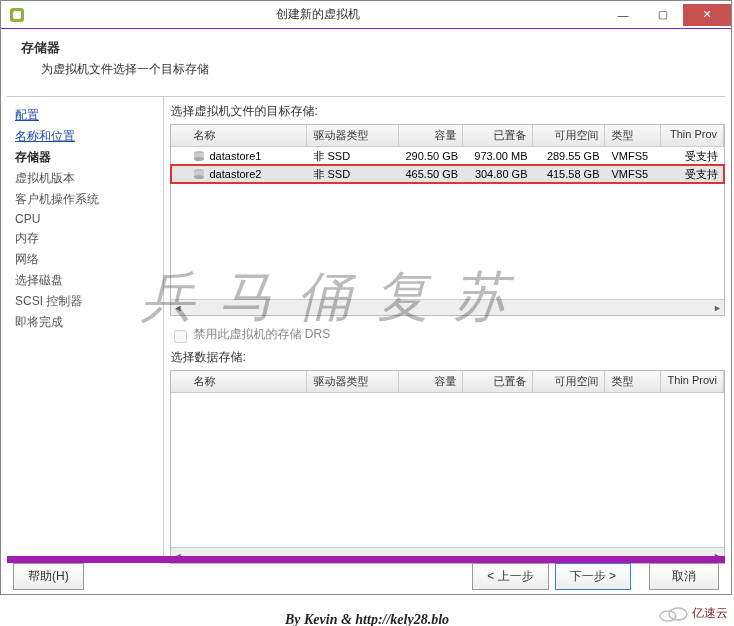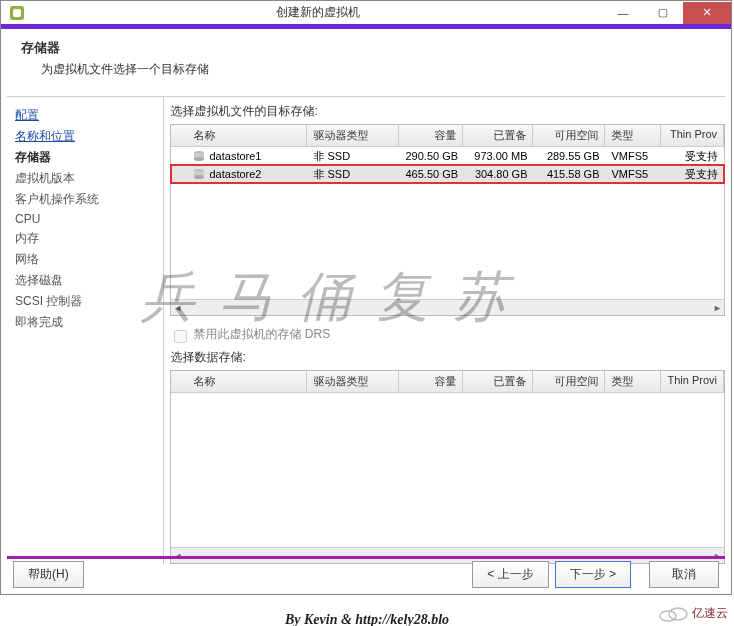--- a/index.html
+++ b/index.html
@@ -1,18 +1,18 @@
 <!DOCTYPE html>
 <html><head>
 <meta charset="utf-8">
 <style>
   * { box-sizing: border-box; font-family: "Microsoft YaHei", Tahoma, sans-serif; }
   body { margin: 0; background: #fff; width: 734px; height: 626px; position: relative; overflow: hidden; }
   .window { border: 1px solid #888; width: 732px; height: 595px; position: relative; background: #fff; }
-  .titlebar { height: 28px; background: #fff; border-bottom: 5px solid #6d28d9; display: flex; align-items: center; }
+  .titlebar { height: 28px; background: #fff; border-bottom: 1px solid #6d28d9; display: flex; align-items: center; }
   .titlebar .app-icon { width: 16px; height: 16px; margin: 0 8px; }
   .titlebar .title { flex: 1; text-align: center; font-size: 12px; color: #333; }
   .titlebar .win-btn { width: 40px; height: 22px; display: flex; align-items: center; justify-content: center; font-size: 11px; color: #333; }
   .titlebar .close { background: #c75050; color: #fff; width: 48px; height: 22px; }
   .header-band { padding: 10px 20px 18px 20px; }
   .header-band .h1 { font-size: 13px; font-weight: bold; color: #333; }
   .header-band .h2 { font-size: 12px; color: #333; padding-left: 20px; margin-top: 4px; }
   .body-area { display: flex; height: 468px; border-top: 1px solid #ccc; margin: 0 6px; }
   .sidebar { width: 170px; padding: 8px 8px; font-size: 12px; border-right: 1px solid #ccc; }
   .sidebar .step { color: #555; padding: 2px 0; white-space: nowrap; }
@@ -34,21 +34,21 @@
   .c-free { width: 72px; text-align: right; }
   .c-type { width: 56px; }
   .c-thin { flex: 1; text-align: right; padding-right:4px;}
   .ds-icon { width:12px; height:12px; display:inline-block; }
   .scroll-h { height: 16px; background: #eee; border-top: 1px solid #ccc; display:flex; align-items:center; justify-content:space-between; padding:0 2px; font-size:9px; color:#666;}
   .chk-row { display:flex; align-items:flex-end; gap:6px; margin: 10px 0 6px 4px; color:#888; font-size:12px;}
   .chk-row input { margin:0; }
   .bottom-table { flex:1; display:flex; flex-direction:column; }
   .bottom-table .table-wrap { flex:1; display:flex; flex-direction:column;}
   .bottom-table .tbl { flex:1; }
-  .footer { position:absolute; bottom:4px; left:0; right:0; height:34px; border-top:3px solid #a21caf; margin:0 6px; display:flex; align-items:center; padding:0 6px; gap:6px; }
+  .footer { position:absolute; bottom:4px; left:0; right:0; height:34px; border-top:7px solid #a21caf; margin:0 6px; display:flex; align-items:center; padding:0 6px; gap:6px; }
   .footer .spacer { flex:1; }
   .btn { border:1px solid #999; background:linear-gradient(#fff,#eee); padding:4px 14px; font-size:12px; color:#333; cursor:pointer; min-width:70px; text-align:center;}
   .watermark { position:absolute; top:260px; left:140px; font-size:54px; color:rgba(60,60,60,0.35); font-family:"KaiTi","STKaiti",serif; font-style:italic; letter-spacing:24px; pointer-events:none; white-space:nowrap;}
   .credit { position:absolute; bottom:-2px; left:0; right:0; text-align:center; font-size:14px; font-weight:bold; font-style:italic; font-family:Georgia,serif; color:#222;}
   .corner-logo { position:absolute; right:6px; bottom:4px; font-size:12px; color:#7f1d1d; display:flex; align-items:center; gap:4px;}
   .corner-logo .cloud{width:30px;height:18px;}
 </style>
 </head>
 <body>
 

